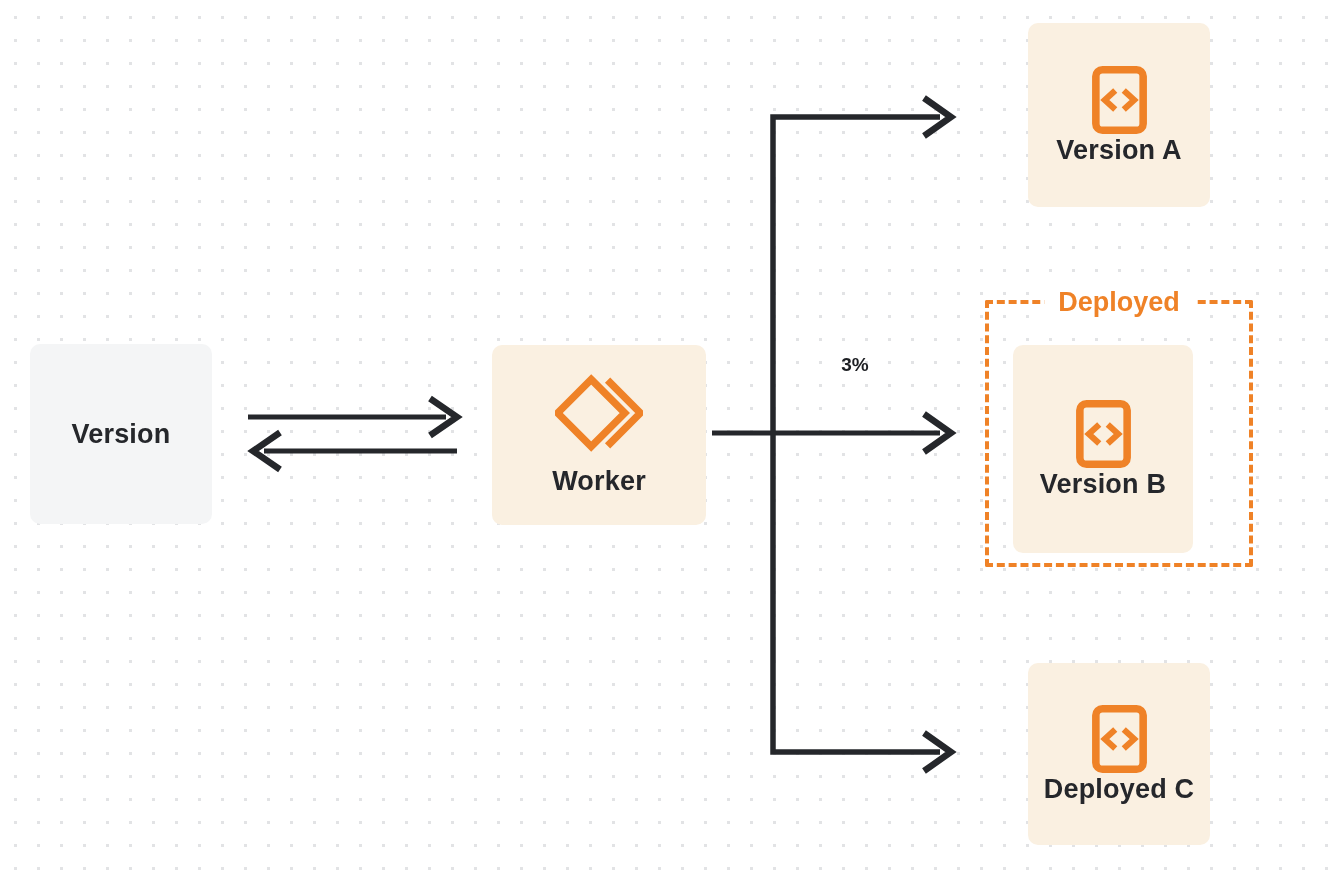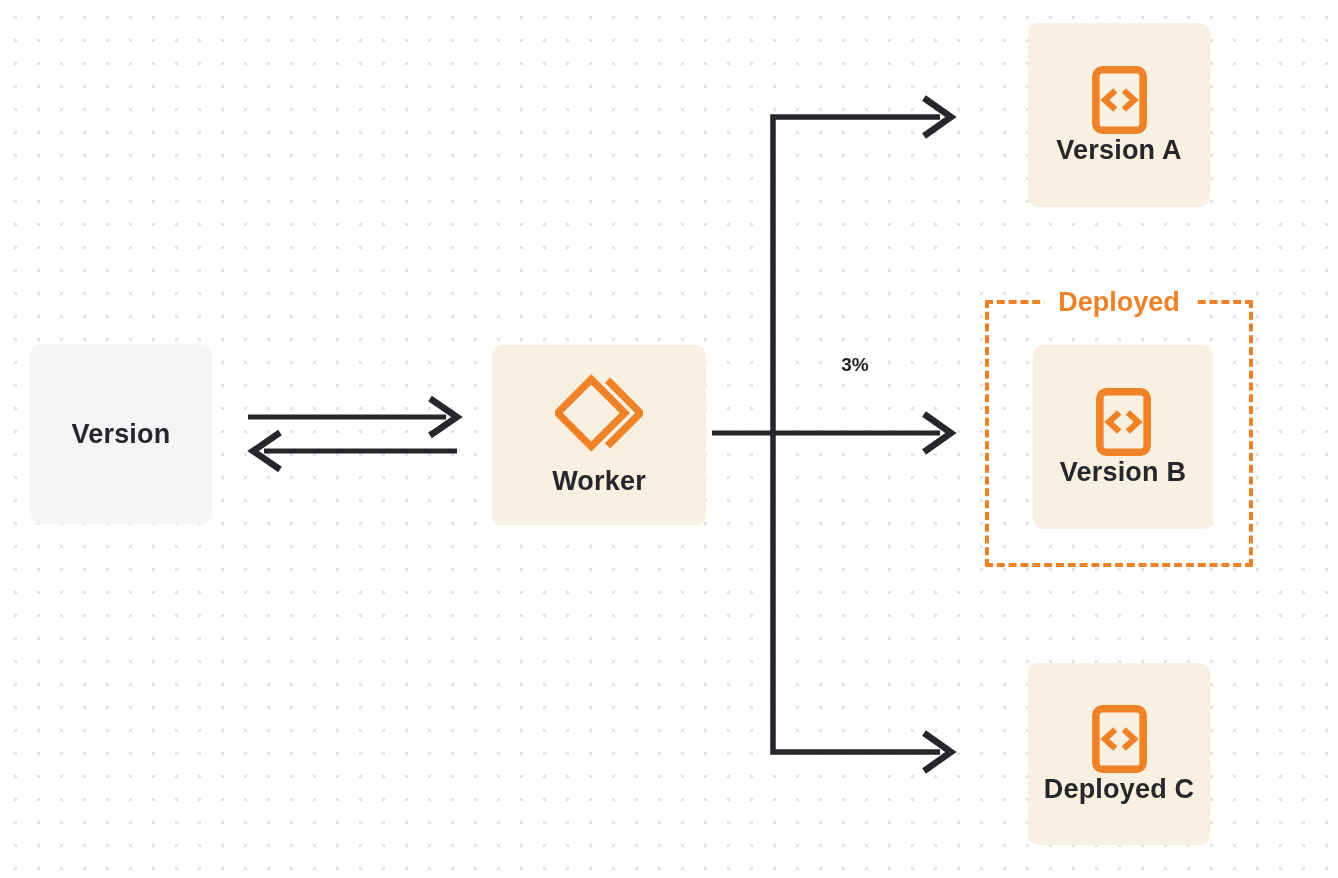--- a/index.html
+++ b/index.html
@@ -64,22 +64,22 @@
 
   .deployed-frame {
     position: absolute;
     left: 985px; top: 300px;
     width: 268px; height: 267px;
     border: 4px dashed #ef8227;
     border-radius: 2px;
     z-index: 2;
   }
   .deployed-frame .version-node {
-    left: 44px; top: 41px;
-    width: 180px; height: 184px;
+    left: 24px; top: 41px;
+    width: 180px; height: 208px;
   }
   .deployed-label {
     position: absolute;
     top: -18px;
     left: 50%;
     transform: translateX(-50%);
     background: #ffffff;
     padding: 0 14px;
     font-weight: bold;
     font-size: 27px;

